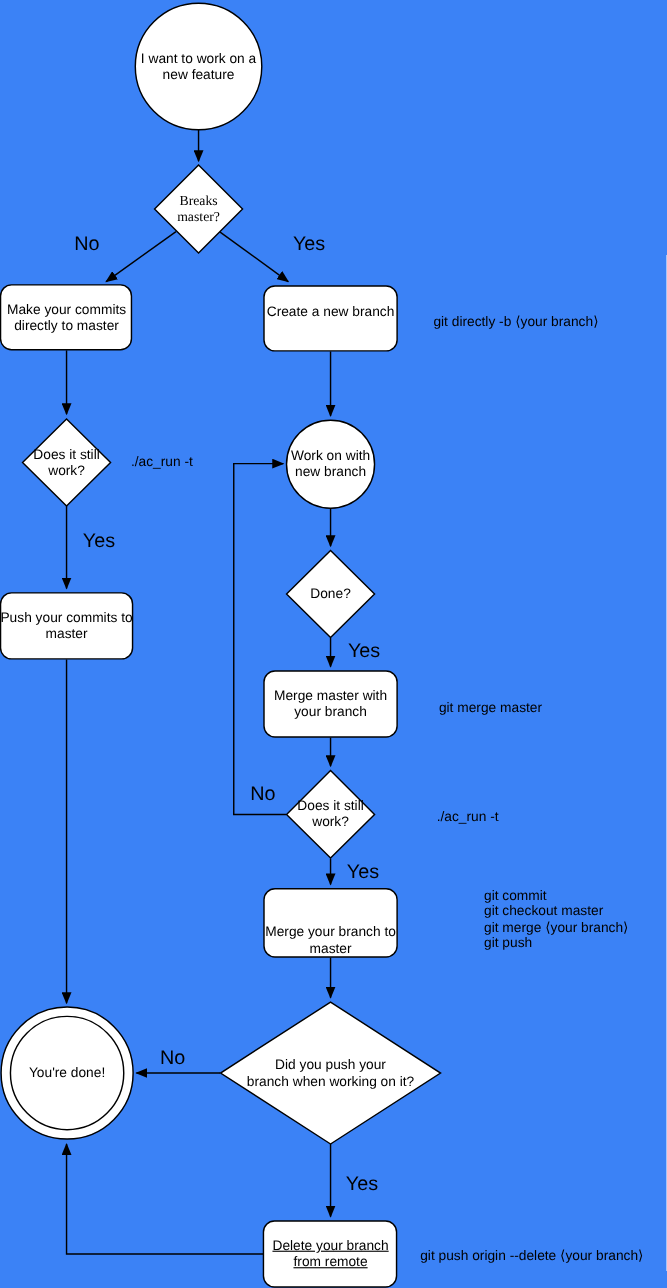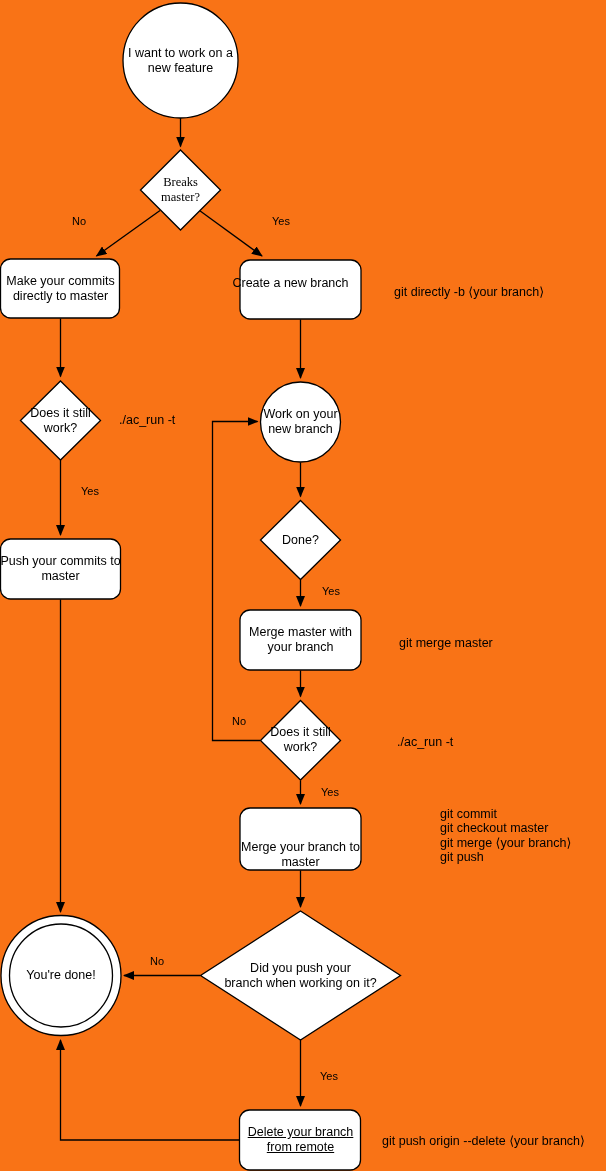--- a/index.html
+++ b/index.html
@@ -4,21 +4,21 @@
 <style>
   html, body {
     margin: 0;
     padding: 0;
     background: #ffffff;
   }
   #canvas {
     position: relative;
     width: 606px;
     height: 1171px;
-    background: #f97316;
+    background: #3b82f6;
     font-family: "Liberation Sans", sans-serif;
     color: #000000;
     overflow: hidden;
   }
   #shapes {
     position: absolute;
     left: 0;
     top: 0;
   }
   .node-label {
@@ -28,21 +28,21 @@
     justify-content: center;
     text-align: center;
     font-size: 12.5px;
     line-height: 15px;
     white-space: pre-line;
     color: #000000;
   }
   .edge-label {
     position: absolute;
     transform: translate(-50%, -50%);
-    font-size: 11px;
+    font-size: 18px;
     line-height: 14px;
     white-space: nowrap;
     color: #000000;
   }
   .annotation {
     position: absolute;
     font-size: 12.5px;
     line-height: 14.4px;
     white-space: pre-line;
     text-align: left;
@@ -98,26 +98,26 @@
       <rect x="239.5" y="1110" width="121" height="60" rx="10" ry="10"></rect>
     </g>
   </svg>
 
   <div class="node-label" style="left:123px;top:3px;width:115px;height:115px;">I want to work on a
 new feature</div>
   <div class="node-label" style="left:140px;top:150px;width:81px;height:80px;font-family:Liberation Serif, serif;">Breaks
 master?</div>
   <div class="node-label" style="left:-2px;top:259px;width:125px;height:59px;">Make your commits
 directly to master</div>
-  <div class="node-label" style="left:228px;top:260px;width:125px;height:46px;">Create a new branch</div>
+  <div class="node-label" style="left:238px;top:260px;width:125px;height:46px;">Create a new branch</div>
   <div class="node-label" style="left:18px;top:381px;width:85px;height:79px;">Does it still
 work?</div>
   <div class="node-label" style="left:-2px;top:539px;width:125px;height:60px;">Push your commits to
 master</div>
-  <div class="node-label" style="left:258px;top:382px;width:85px;height:80px;">Work on your
+  <div class="node-label" style="left:258px;top:382px;width:85px;height:80px;">Work on with
 new branch</div>
   <div class="node-label" style="left:260px;top:500px;width:81px;height:80px;">Done?</div>
   <div class="node-label" style="left:238px;top:610px;width:125px;height:60px;">Merge master with
 your branch</div>
   <div class="node-label" style="left:258px;top:700px;width:85px;height:80px;">Does it still
 work?</div>
   <div class="node-label" style="left:238px;top:808px;width:125px;height:62px;margin-top:16px;">Merge your branch to
 master</div>
   <div class="node-label" style="left:200px;top:911px;width:201px;height:129px;">Did you push your
 branch when working on it?</div>

